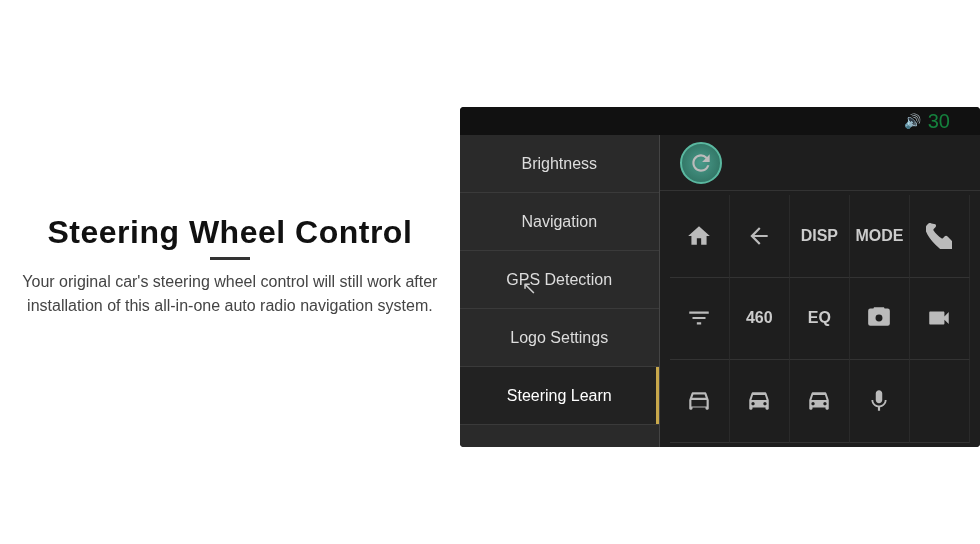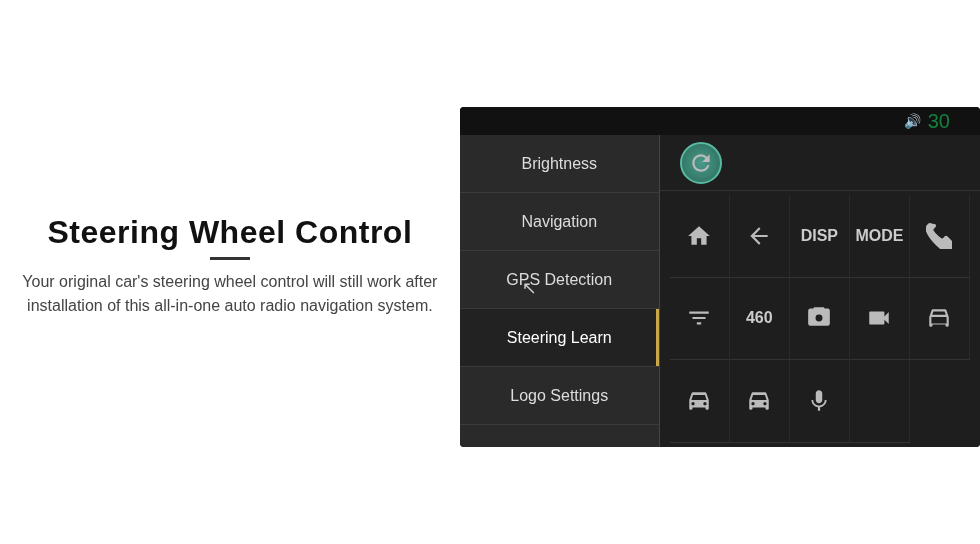--- a/index.html
+++ b/index.html
@@ -227,25 +227,25 @@
       <div class="sidebar-menu">
         <div class="menu-item">
           <span>Brightness</span>
         </div>
         <div class="menu-item">
           <span>Navigation</span>
         </div>
         <div class="menu-item">
           <span>GPS Detection</span>
         </div>
+        <div class="menu-item">
+          <span>Logo Settings</span>
+        </div>
         <div class="menu-item active">
           <span>Steering Learn</span>
-        </div>
-        <div class="menu-item">
-          <span>Logo Settings</span>
         </div>
       </div>
 
       <div class="content-area">
 
         <div class="content-header">
           <div class="refresh-btn">
             <svg viewBox="0 0 24 24" fill="white">
               <path d="M17.65 6.35A7.958 7.958 0 0012 4c-4.42 0-7.99 3.58-7.99 8s3.57 8 7.99 8c3.73 0 6.84-2.55 7.73-6h-2.08A5.99 5.99 0 0112 18c-3.31 0-6-2.69-6-6s2.69-6 6-6c1.66 0 3.14.69 4.22 1.78L13 11h7V4l-2.35 2.35z"></path>
             </svg>
@@ -286,20 +286,23 @@
             <span class="cell-icon">
               <svg viewBox="0 0 24 24" fill="#bbb">
                   <path d="M10 18h4v-2h-4v2zM3 6v2h18V6H3zm3 7h12v-2H6v2z"></path>
                 </svg>
             </span>
           </div>
           <div class="grid-cell">
             <span class="cell-label">460</span>
           </div>
           <div class="grid-cell">
+            <span class="cell-label">EQ</span>
+          </div>
+          <div class="grid-cell">
             <span class="cell-icon">
               <svg viewBox="0 0 24 24" fill="#bbb">
                   <path d="M12 15.2A3.2 3.2 0 1 1 15.2 12 3.2 3.2 0 0 1 12 15.2zm8-12h-2.83L16.59 2H7.41L6.83 3.2H4A2 2 0 0 0 2 5.2v12a2 2 0 0 0 2 2h16a2 2 0 0 0 2-2v-12a2 2 0 0 0-2-2z"></path>
                 </svg>
             </span>
           </div>
           <div class="grid-cell">
             <span class="cell-icon">
               <svg viewBox="0 0 24 24" fill="#bbb">
                   <path d="M17 10.5V7c0-.55-.45-1-1-1H4c-.55 0-1 .45-1 1v10c0 .55.45 1 1 1h12c.55 0 1-.45 1-1v-3.5l4 4v-11l-4 4z"></path>

